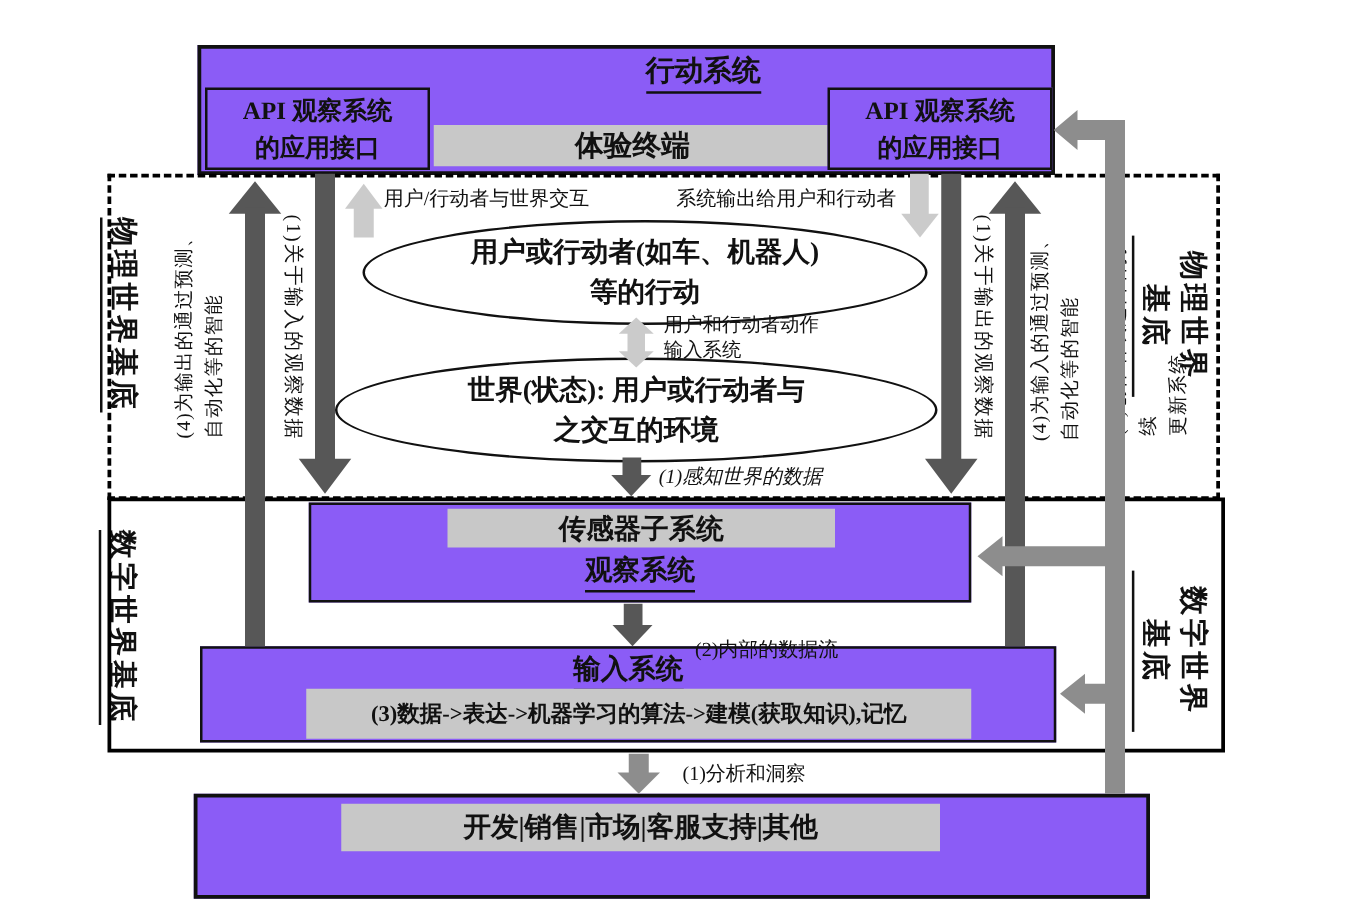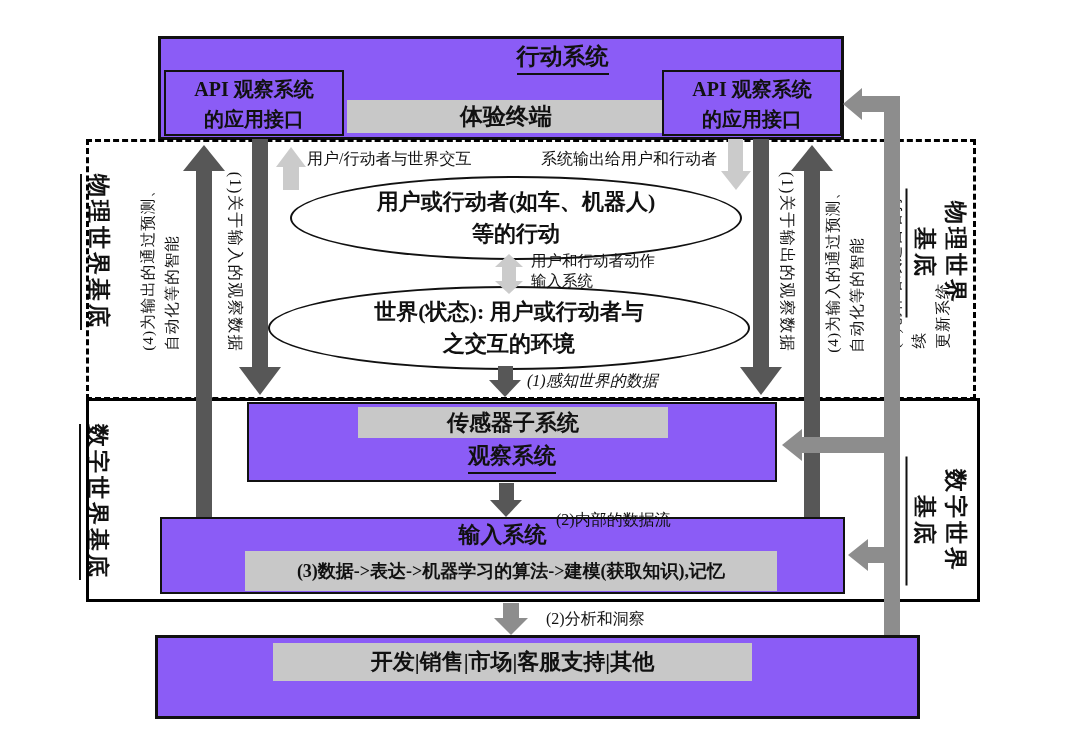--- a/index.html
+++ b/index.html
@@ -95,21 +95,21 @@
     <span class="u" style="font-size:22px;font-weight:bold;">观察系统</span>
   </div>
   <div class="cap" style="left:556px;top:490px;margin-top:20px;">(2)内部的数据流</div>
 
   <div class="box" style="left:160px;top:517px;width:685px;height:77px;z-index:2;"></div>
   <div class="abs center" style="left:160px;top:520px;width:685px;z-index:3;">
     <span class="u" style="font-size:22px;font-weight:bold;">输入系统</span>
   </div>
   <div class="gray-bar center" style="left:245px;top:551px;width:532px;height:40px;line-height:40px;z-index:3;font-size:18px;font-weight:bold;">(3)数据-&gt;表达-&gt;机器学习的算法-&gt;建模(获取知识),记忆</div>
 
-  <div class="cap" style="left:546px;top:609px;">(2)分析和洞察</div>
+  <div class="cap" style="left:546px;top:609px;">(1)分析和洞察</div>
   <div class="box thick" style="left:155px;top:635px;width:765px;height:84px;z-index:1;"></div>
   <div class="gray-bar center" style="left:273px;top:643px;width:479px;height:38px;line-height:38px;z-index:2;font-size:22px;font-weight:bold;">开发|销售|市场|客服支持|其他</div>
 
   <div class="tri z5" style="left:183px;top:142px;border-left-width:21px;border-right-width:21px;border-bottom:26px solid #575757;"></div>
   <div class="shaft dark z5" style="left:196px;top:166px;width:16px;height:351px;"></div>
 
   <div class="shaft dark z5" style="left:252px;top:139px;width:16px;height:229px;"></div>
   <div class="tri z5" style="left:239px;top:367px;border-left-width:21px;border-right-width:21px;border-top:28px solid #575757;"></div>
 
   <div class="tri z5" style="left:276px;top:144px;border-left-width:15px;border-right-width:15px;border-bottom:20px solid #cbcbcb;"></div>

